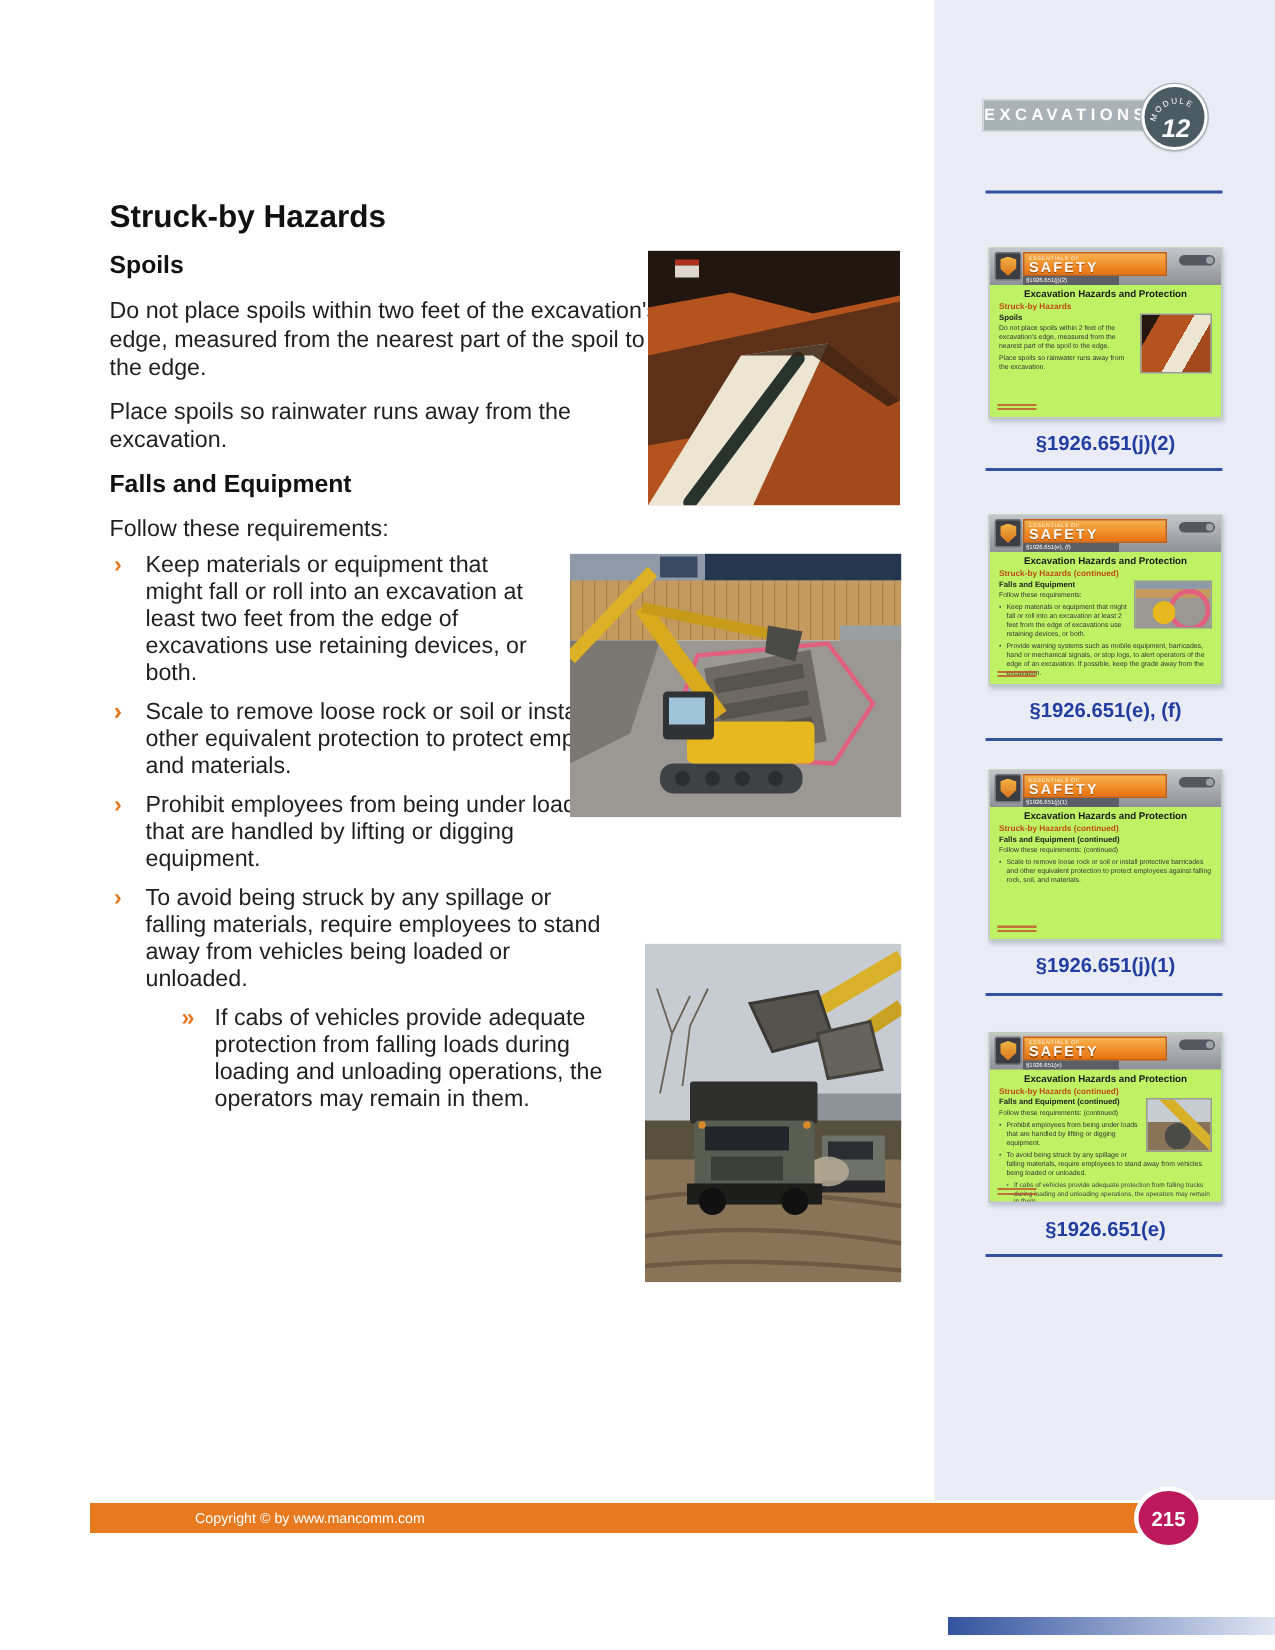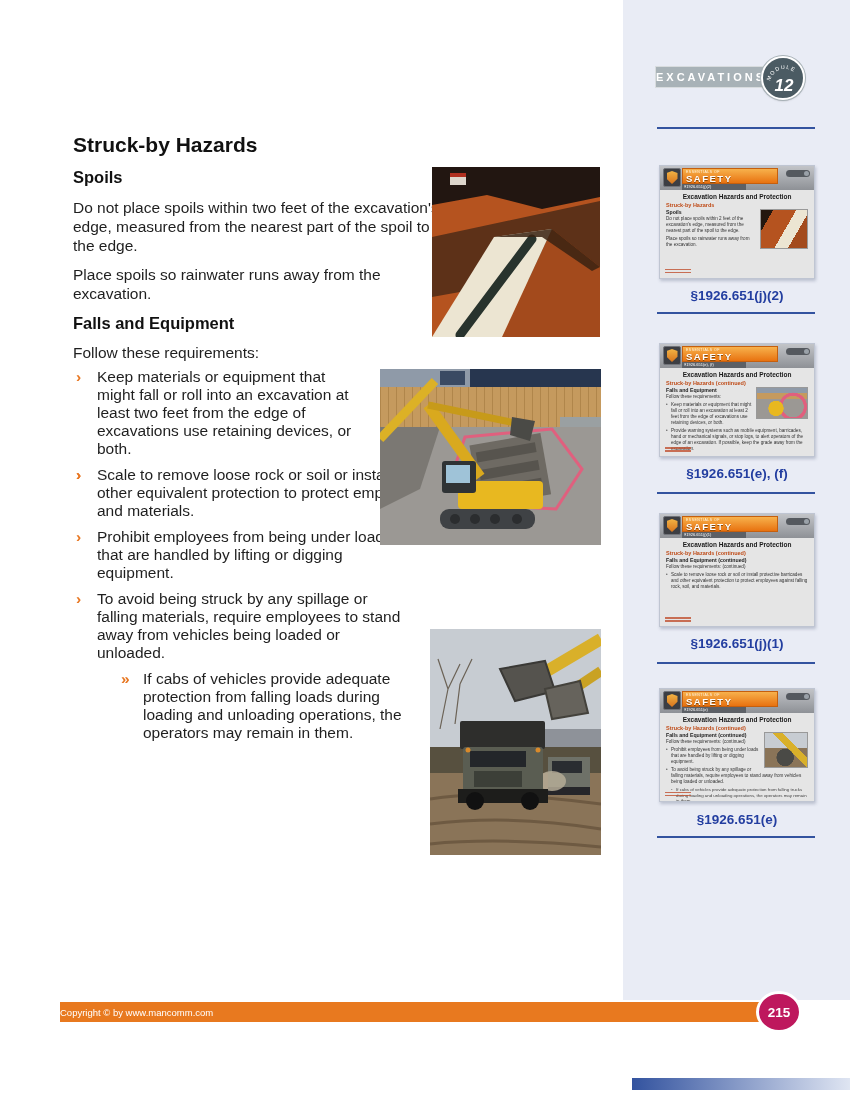--- a/index.html
+++ b/index.html
@@ -21,21 +21,21 @@
   .module-badge {
     position:absolute; left:761px; top:56px; width:44px; height:44px; border-radius:50%;
     background:#4b5b63; border:2px solid #fff; box-shadow:0 0 0 1px #a8b2b7,0 1px 2px rgba(0,0,0,.25);
   }
   .module-badge svg { position:absolute; left:0; top:0; }
 
   .side-rule { position:absolute; left:657px; width:158px; height:2px; background:#33539f; }
 
   
   .slide-card {
-    position:absolute; left:659px; width:156px; height:114px; background:#e5e5e5;
+    position:absolute; left:659px; width:156px; height:114px; background:#bef264;
     border:1px solid #bfc5d2; box-shadow:1px 2px 3px rgba(70,80,110,.28); overflow:hidden;
   }
   .mini-top { position:relative; height:24px; background:linear-gradient(#c2c4c8,#8e9196); }
   .mini-logo {
     position:absolute; left:3px; top:2px; width:18px; height:19px; background:#3c3e43;
     border:1px solid #71747a; border-radius:2px; display:flex; align-items:center; justify-content:center;
   }
   .mini-shield { width:11px; height:13px; background:linear-gradient(#f2b344,#d8741c);
     clip-path:polygon(50% 0,100% 15%,100% 60%,50% 100%,0 60%,0 15%); }
   .mini-brand {
@@ -101,21 +101,21 @@
   .photo { position:absolute; overflow:hidden; }
   #photo1 { left:432px; top:167px; width:168px; height:170px; }
   #photo2 { left:380px; top:369px; width:221px; height:176px; }
   #photo3 { left:430px; top:629px; width:171px; height:226px; }
 
   
   .footer-bar {
     position:absolute; left:60px; top:1002px; width:706px; height:20px; background:#e8791f;
     display:flex; align-items:center;
   }
-  .footer-bar span { color:#fff; font-size:9.5px; }
+  .footer-bar span { color:#fff; font-size:9.5px; padding-left:70px; }
   .page-oval {
     position:absolute; left:756px; top:991px; width:46px; height:42px; border-radius:50%;
     background:#be185d; border:3px solid #fff; display:flex; align-items:center; justify-content:center;
   }
   .page-oval span { color:#fff; font-weight:bold; font-size:13.5px; }
   .bottom-strip { position:absolute; left:632px; top:1078px; width:218px; height:12px;
     background:linear-gradient(to right,#33539f,#dfe5f2); }
 </style>
 </head>
 <body>

